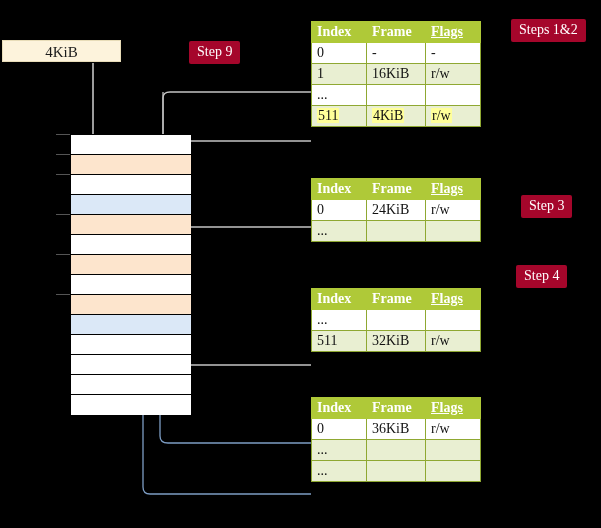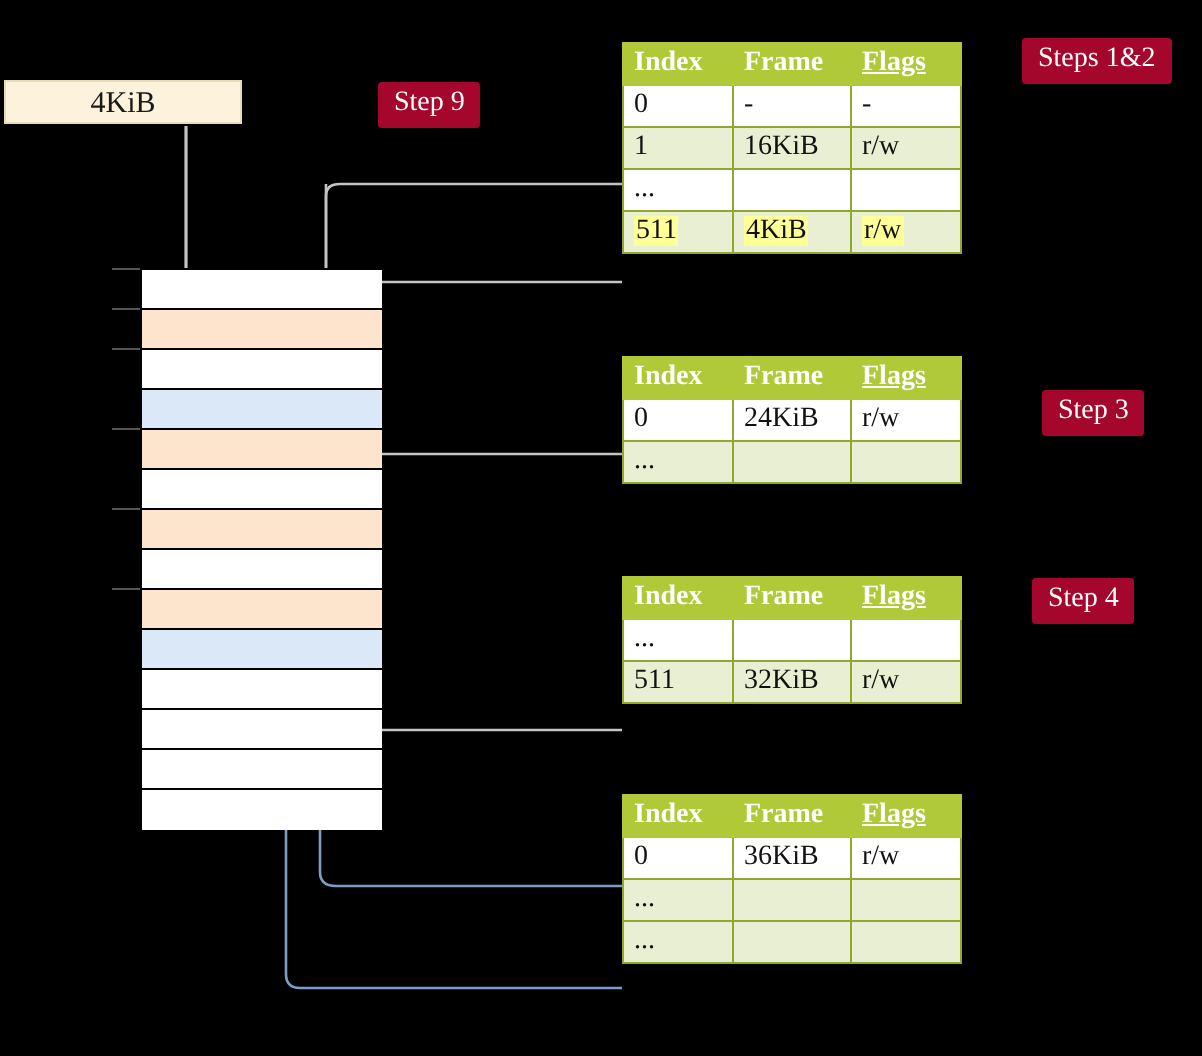--- a/index.html
+++ b/index.html
@@ -158,21 +158,21 @@
 
 <div class="step-badge" style="left:189px; top:41px;">
   <span>Step 9</span>
 </div>
 <div class="step-badge" style="left:511px; top:19px;">
   <span>Steps 1&amp;2</span>
 </div>
 <div class="step-badge" style="left:521px; top:158px;margin-top:37px;">
   <span>Step 3</span>
 </div>
-<div class="step-badge" style="left:516px; top:265px;margin-top:24px;">
+<div class="step-badge" style="left:516px; top:265px;">
   <span>Step 4</span>
 </div>
 
 <div id="memcol">
     <div class="memcell white" style="top: 0px;"></div>
     <div class="memcell orange" style="top: 20px;"></div>
     <div class="memcell white" style="top: 40px;"></div>
     <div class="memcell blue" style="top: 60px;"></div>
     <div class="memcell orange" style="top: 80px;"></div>
     <div class="memcell white" style="top: 100px;"></div>

